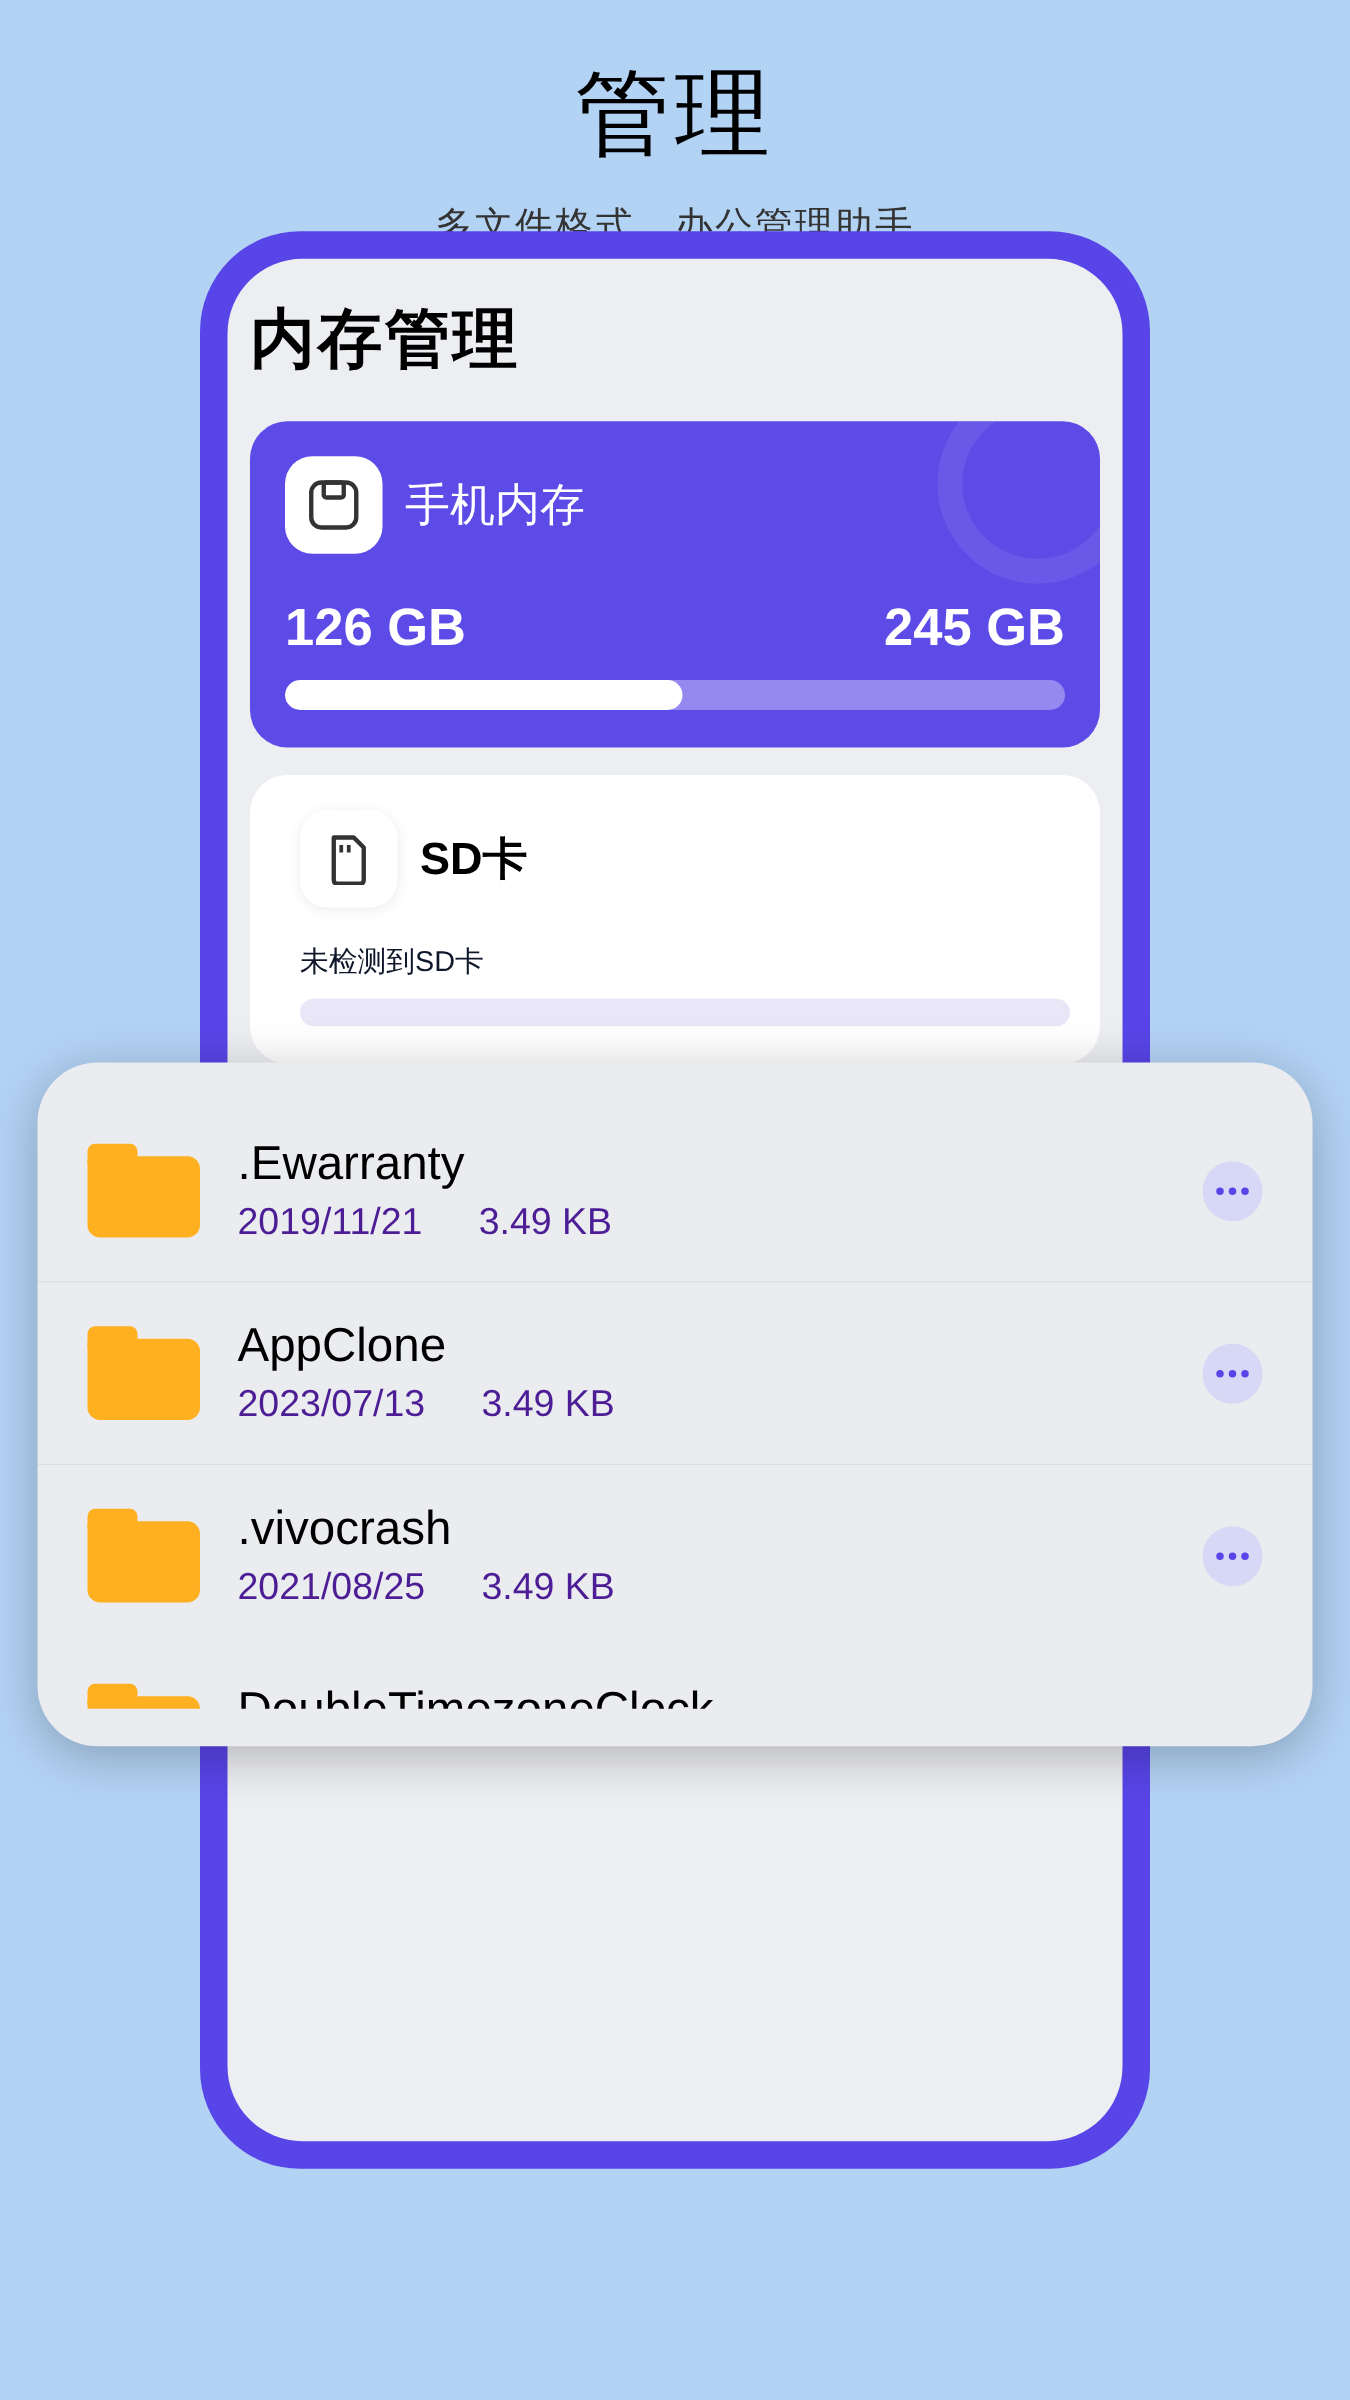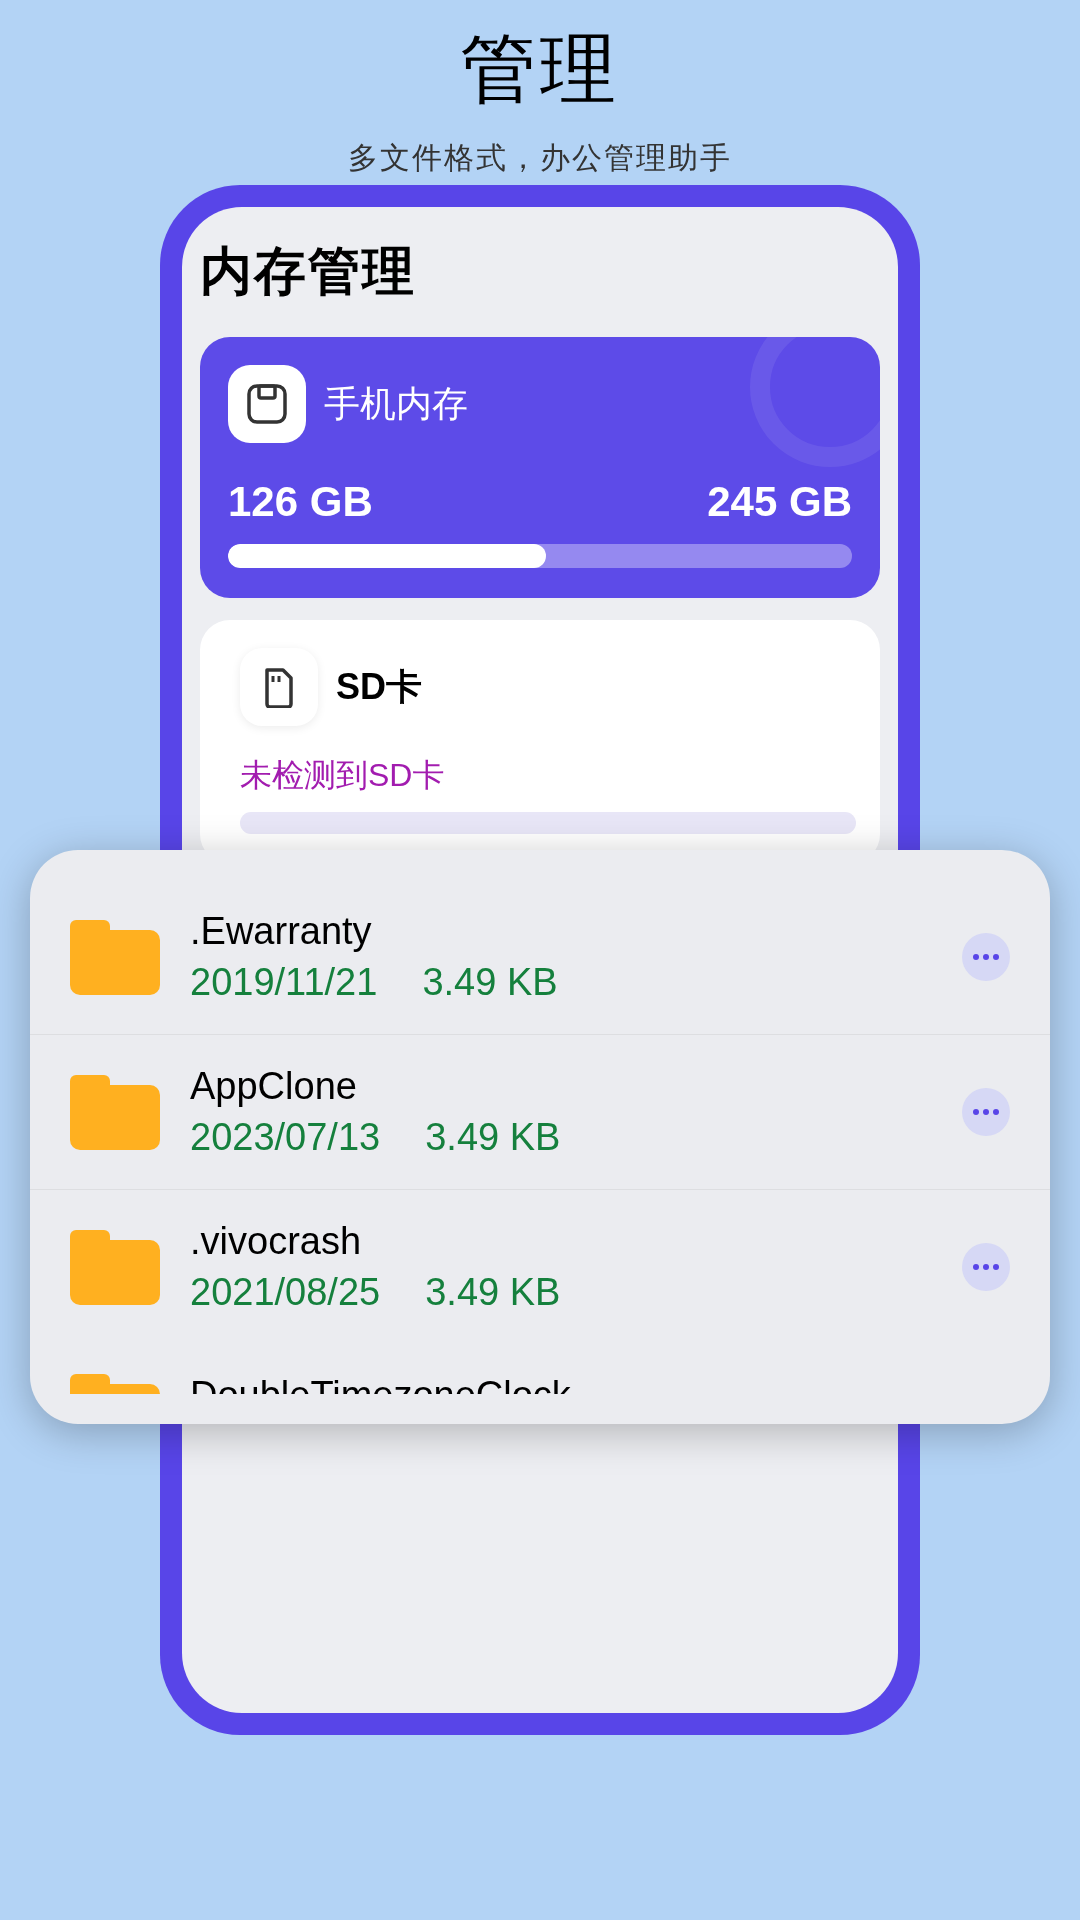--- a/index.html
+++ b/index.html
@@ -6,21 +6,21 @@
 body {
   width: 1080px;
   height: 1920px;
   background: #b3d3f5;
   font-family: -apple-system, "PingFang SC", "Microsoft YaHei", sans-serif;
   position: relative;
   overflow: hidden;
 }
 .header-area {
   text-align: center;
-  padding-top: 19px;
+  padding-top: 41px;
 }
 .main-title {
   font-size: 76px;
   font-weight: 500;
   color: #000;
   letter-spacing: 4px;
 }
 .subtitle {
   font-size: 30px;
   color: #333;
@@ -133,22 +133,22 @@
   align-items: center;
   justify-content: center;
   box-shadow: 0 2px 10px rgba(0,0,0,0.08);
 }
 .sd-label {
   font-size: 36px;
   color: #000;
   font-weight: 600;
 }
 .sd-warning {
-  font-size: 32px;
-  color: #a21caf;
+  font-size: 23px;
+  color: #0f172a;
   margin-bottom: 14px;
 }
 .sd-progress {
   width: 100%;
   height: 22px;
   background: #e8e6f7;
   border-radius: 11px;
 }
 .file-list-panel {
   position: absolute;
@@ -197,22 +197,22 @@
 }
 .file-name {
   font-size: 38px;
   color: #000;
   font-weight: 400;
   margin-bottom: 8px;
 }
 .file-meta {
   display: flex;
   gap: 45px;
-  font-size: 38px;
-  color: #15803d;
+  font-size: 30px;
+  color: #4c1d95;
 }
 .more-btn {
   width: 48px;
   height: 48px;
   background: #d6d8f5;
   border-radius: 50%;
   display: flex;
   align-items: center;
   justify-content: center;
   flex-shrink: 0;

